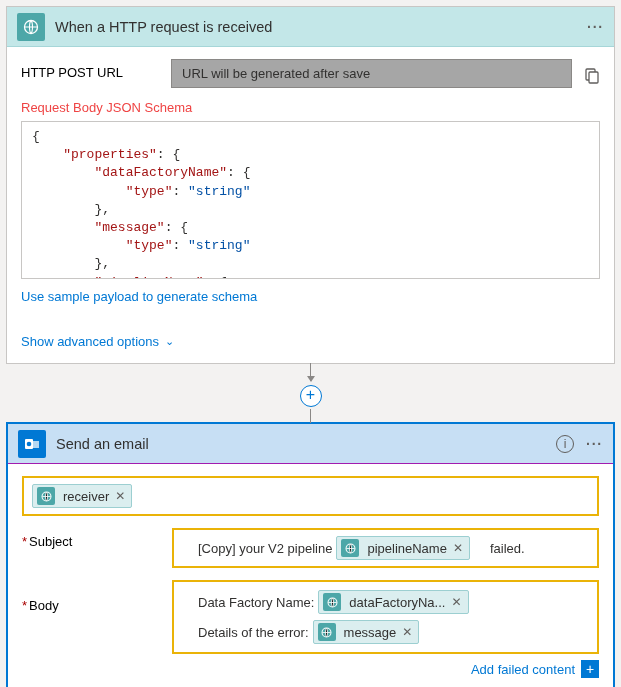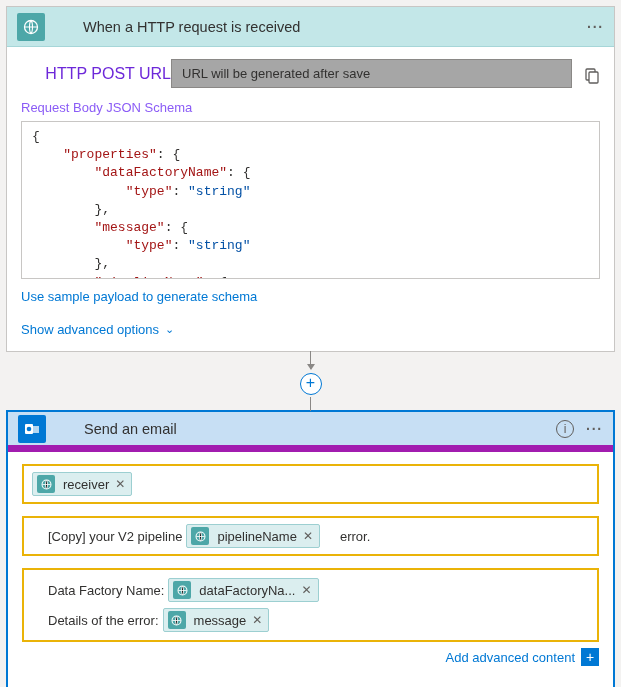--- a/index.html
+++ b/index.html
@@ -24,35 +24,35 @@
   }
   
   .card-header {
     display: flex;
     align-items: center;
     height: 40px;
     padding: 0 10px;
     position: relative;
   }
   .card-header.teal { background: #c3e7e8; border-bottom: 1px solid #a6d6d8; }
-  .card-header.blue { background: #c7dff4; border-bottom: 7px solid #a21caf; }
+  .card-header.blue { background: #c7dff4; border-bottom: 1px solid #a21caf; }
   .step-icon {
     width: 28px; height: 28px;
     border-radius: 2px;
     display: inline-flex;
     align-items: center;
     justify-content: center;
     color: #fff;
     font-size: 15px;
     margin-right: 10px;
     flex-shrink: 0;
   }
   .step-icon.teal-icon { background: #4da7a8; }
   .step-icon.blue-icon { background: #0078d4; }
-  .card-title { font-size: 14.5px; color: #323130; flex: 1; margin-left: 28px; }
+  .card-title { font-size: 14.5px; color: #323130; flex: 1; }
   .header-actions { display: flex; align-items: center; gap: 12px; }
   .hdr-act {
     color: #605e5c;
     font-size: 17px;
     line-height: 1;
     cursor: pointer;
   }
   .hdr-act.ellipsis { letter-spacing: 1px; font-weight: 600; font-size:14px;}
   .hdr-act.info {
     width: 18px; height:18px; border:1px solid #605e5c; border-radius:50%;
@@ -61,25 +61,24 @@
   
   .card-body { padding: 12px 14px 14px; }
   .row {
     display: flex;
     align-items: center;
     margin-bottom: 12px;
   }
   .row-label {
     width: 150px;
     flex-shrink: 0;
-    font-size: 16px;
-    color: #6d28d9;
+    font-size: 13px;
+    color: #000000;
     padding-top: 6px;
     align-self: flex-start;
-    text-align: right;
   }
   .row-label.req::before {
     content: "*";
     color: #a80000;
     margin-right: 2px;
   }
   .row-field { flex: 1; }
   .url-box {
     display: flex; align-items: flex-end;
     flex:1;
@@ -90,21 +89,21 @@
     color: #323130;
     padding: 6px 10px;
     border: 1px solid #8a8886;
     font-size: 13px;
   }
   .copy-btn {
     margin-left: 10px;
     cursor: pointer;
     color: #605e5c;
   }
-  .sub-label { font-size: 13px; color: #8b5cf6; margin-bottom: 6px; }
+  .sub-label { font-size: 13px; color: #ef4444; margin-bottom: 6px; }
   .code-box {
     border: 1px solid #c8c6c4;
     font-family: Consolas, "Courier New", monospace;
     font-size: 13px;
     line-height: 1.4;
     padding: 6px 10px 4px;
     height: 158px;
     overflow: hidden;
     white-space: pre;
     margin-bottom: 10px;
@@ -113,21 +112,21 @@
   .c-key { color: #a31515; }
   .c-punct { color: #323130; }
   .c-str { color: #0451a5; }
   .link {
     color: #0078d4;
     font-size: 13px;
     cursor: pointer;
     display: inline-flex;
     align-items: center;
   }
-  .link.block { display:block; margin-bottom: 4px; }
+  .link.block { display:block; margin-bottom: 16px; }
   .chev {
     font-size: 11px;
     margin-left: 6px;
     color: #0078d4;
   }
   .show-adv { margin-top: 14px; }
 
   
   .connector-wrap {
     display: flex;
@@ -293,39 +292,41 @@
                   </svg>
                 </span>
               <span>receiver</span>
               <span class="token-x">✕</span>
             </span>
           </div>
         </div>
       </div>
 
       <div class="row">
+        <span class="row-label req">Subject</span>
         <div class="row-field">
           <div class="field-box">
             <span class="plain">[Copy] your V2 pipeline</span>
             <span class="token">
               <span class="token-icon">
                   <svg width="11" height="11" viewBox="0 0 16 16">
                     <circle cx="8" cy="8" r="6.5" stroke="#fff" stroke-width="1.5" fill="none"></circle>
                     <path d="M2 8h12M8 1.5c2 2 2 11 0 13M8 1.5c-2 2-2 11 0 13" stroke="#fff" stroke-width="1.2"></path>
                   </svg>
                 </span>
               <span>pipelineName</span>
               <span class="token-x">✕</span>
             </span>
-            <span class="plain">error.</span>
+            <span class="plain">failed.</span>
           </div>
         </div>
       </div>
 
       <div class="row">
+        <span class="row-label req" style="padding-top:18px">Body</span>
         <div class="row-field">
           <div class="field-box body">
             <div class="body-line">
               <span class="plain">Data Factory Name:</span>
               <span class="token">
                 <span class="token-icon">
                     <svg width="11" height="11" viewBox="0 0 16 16">
                       <circle cx="8" cy="8" r="6.5" stroke="#fff" stroke-width="1.5" fill="none"></circle>
                       <path d="M2 8h12M8 1.5c2 2 2 11 0 13M8 1.5c-2 2-2 11 0 13" stroke="#fff" stroke-width="1.2"></path>
                     </svg>
@@ -343,21 +344,21 @@
                       <path d="M2 8h12M8 1.5c2 2 2 11 0 13M8 1.5c-2 2-2 11 0 13" stroke="#fff" stroke-width="1.2"></path>
                     </svg>
                   </span>
                 <span>message</span>
                 <span class="token-x">✕</span>
               </span>
             </div>
           </div>
           <div class="dyn-row">
             <span class="link">
-              <span>Add advanced content</span>
+              <span>Add failed content</span>
               <span class="plus-box">+</span>
             </span>
           </div>
         </div>
       </div>
 
     </div>
   </div>
 </div>
 

